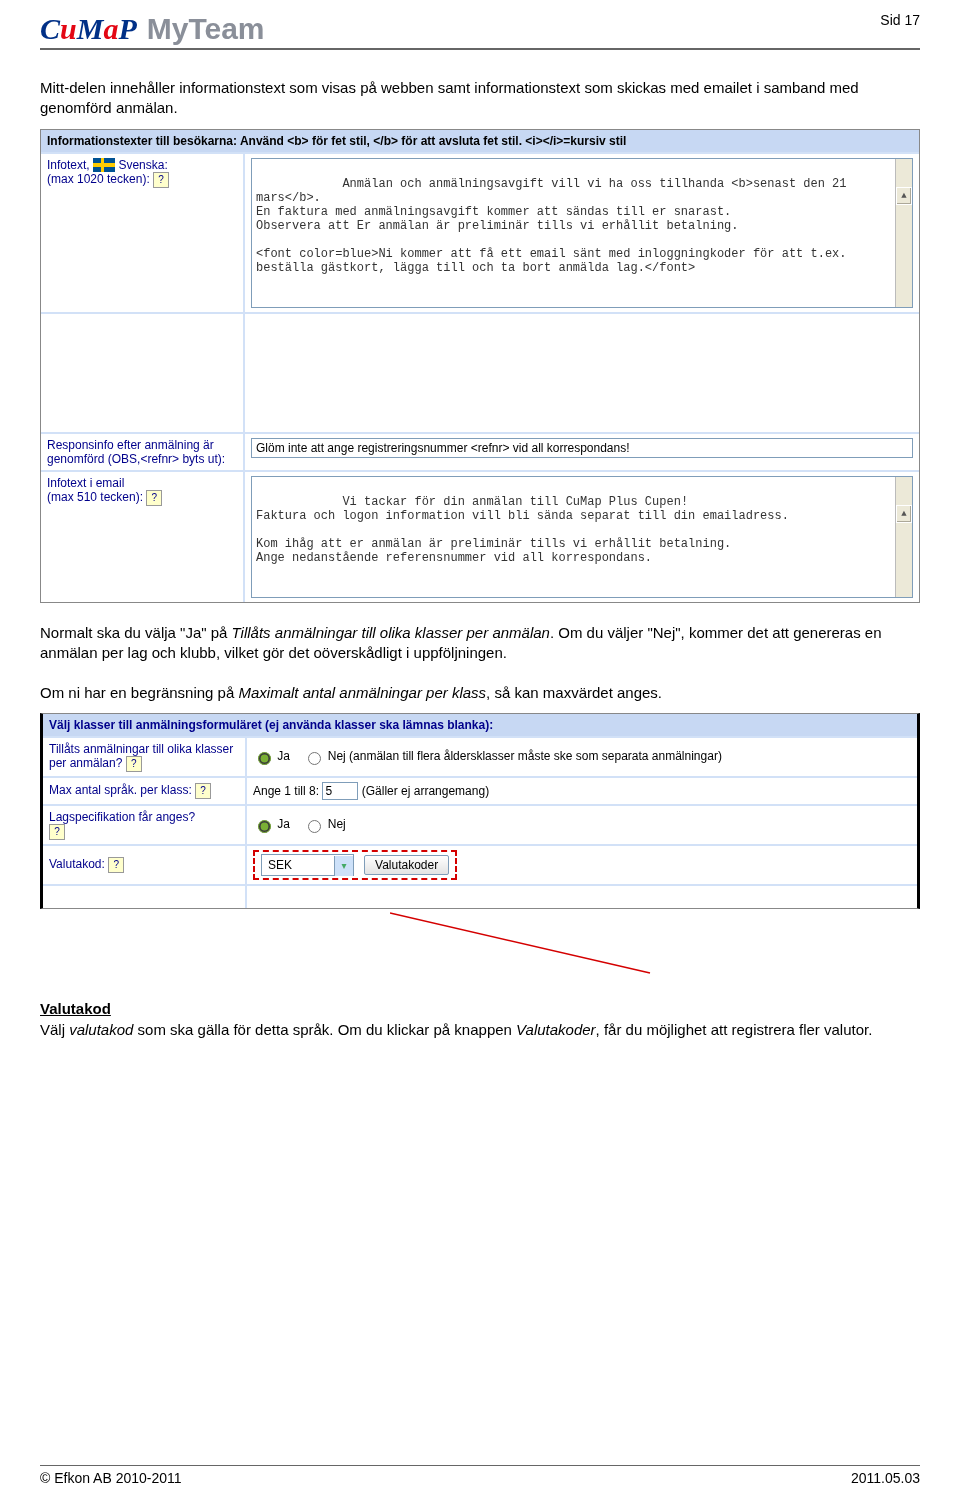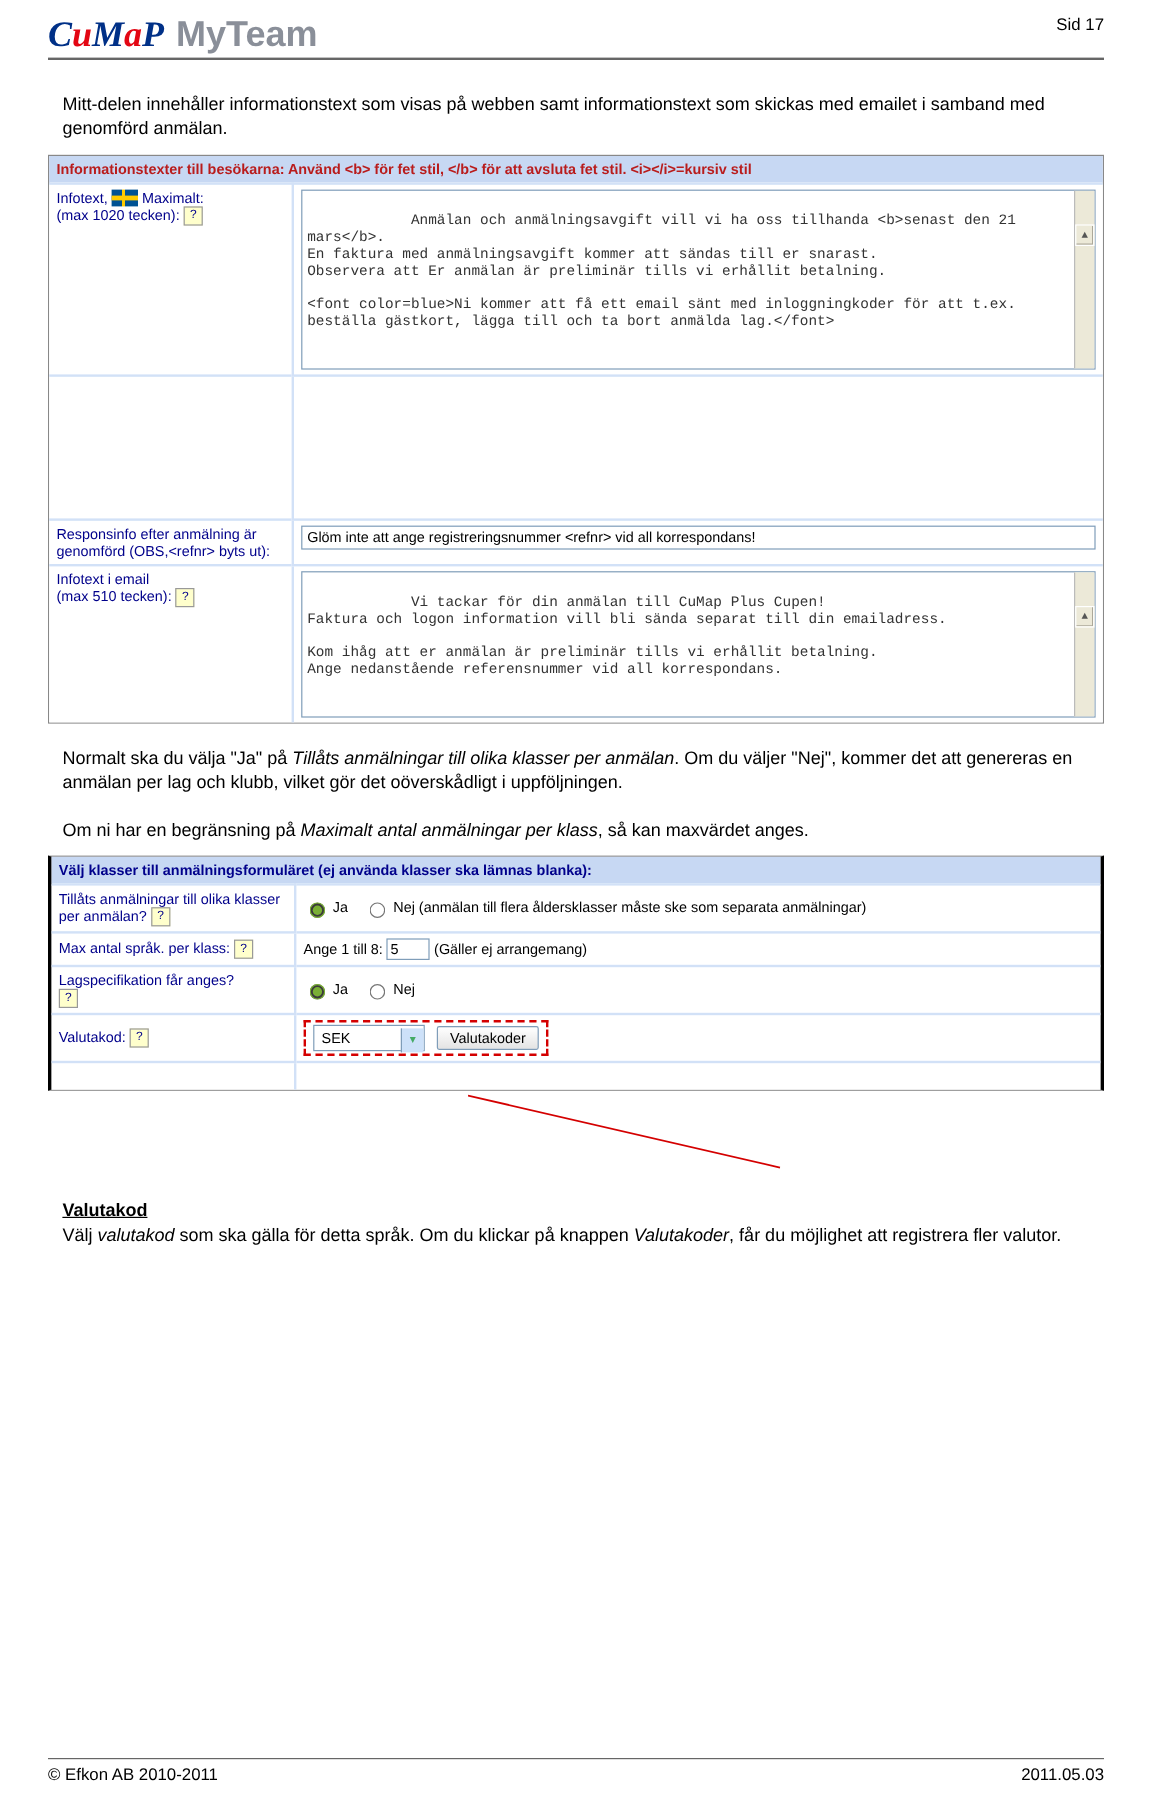--- a/index.html
+++ b/index.html
@@ -3,25 +3,25 @@
 <meta charset="utf-8">
 <style>
   html,body{margin:0;padding:0;background:#fff;font-family:Verdana,Arial,sans-serif;font-size:14px;color:#000;}
   .page{width:960px;min-height:1496px;position:relative;padding:12px 40px 0 40px;box-sizing:border-box;}
   .topbar{border-bottom:2px solid #666;padding-bottom:2px;margin-bottom:28px;display:flex;justify-content:space-between;align-items:flex-start;}
   .brand{display:flex;align-items:baseline;gap:10px;}
   .brand .cumap{font-family:'Comic Sans MS',cursive;font-weight:bold;font-style:italic;font-size:30px;color:#003087;}
   .brand .cumap .u,.brand .cumap .a{color:#e30613;}
   .brand .myteam{font-family:Arial,sans-serif;font-weight:bold;font-size:30px;color:#8a8f99;}
   .pagenum{font-size:14px;}
-  .bodytext{font-size:15px;line-height:1.35;margin:20px 0 10px 12px;}
+  .bodytext{font-size:15px;line-height:1.35;margin:20px 0 10px 0;}
   .bodytext .ital{font-style:italic;}
   .underline{text-decoration:underline;font-weight:bold;}
   .shot{border:1px solid #888;margin:4px 0;}
-  .shot .header{background:#c7d8f3;color:#b91c1c;font-size:12px;font-weight:bold;padding:4px 6px;}
+  .shot .header{background:#c7d8f3;color:#000000;font-size:12px;font-weight:bold;padding:4px 6px;}
   .shot table{width:100%;border-collapse:collapse;font-size:12px;}
   .shot td{vertical-align:top;padding:4px 6px;border-top:2px solid #d2e1f7;border-right:2px solid #d2e1f7;background:#fff;}
   .shot td:last-child{border-right:none;}
   .shot .labelcol{width:190px;color:#00008b;}
   .textarea{border:1px solid #7f9db9;padding:4px;font-family:'Courier New',monospace;font-size:12px;color:#333;background:#fff;white-space:pre-wrap;min-height:80px;position:relative;}
   .scroll{position:absolute;right:0;top:0;bottom:0;width:16px;background:#ece9d8;border-left:1px solid #bbb;}
   .scroll .ar{height:16px;background:#ece9d8;border:1px solid #fff;box-shadow:inset -1px -1px 0 #aca899;display:flex;align-items:center;justify-content:center;font-size:9px;color:#555;}
   .textinput{border:1px solid #7f9db9;padding:2px 4px;font-family:Verdana,sans-serif;font-size:12px;width:100%;box-sizing:border-box;background:#fff;}
   .help{display:inline-block;border:1px solid #999;background:#ffffcc;font-size:10px;width:14px;height:14px;line-height:14px;text-align:center;vertical-align:middle;}
   .flag{display:inline-block;width:22px;height:14px;vertical-align:middle;background:linear-gradient(to right,#005293 0 38%,#fecb00 38% 50%,#005293 50% 100%);position:relative;}
@@ -62,21 +62,21 @@
   <div class="bodytext">Mitt-delen innehåller informationstext som visas på webben samt informationstext som skickas med emailet i samband med genomförd anmälan.</div>
 
   <div class="shot">
     <div class="header">Informationstexter till besökarna:  Använd &lt;b&gt; för fet stil, &lt;/b&gt; för att avsluta fet stil.  &lt;i&gt;&lt;/i&gt;=kursiv stil</div>
     <table>
       <tbody>
           <tr>
         <td class="labelcol">
           <span>Infotext, </span>
           <span class="flag"></span>
-          <span>Maximalt:</span><br>
+          <span>Svenska:</span><br>
           <span>(max 1020 tecken):</span>
           <span class="help">?</span>
         </td>
         <td>
           <div class="textarea" style="min-height:130px;">
             <span>Anmälan och anmälningsavgift vill vi ha oss tillhanda &lt;b&gt;senast den 21 mars&lt;/b&gt;.
 En faktura med anmälningsavgift kommer att sändas till er snarast.
 Observera att Er anmälan är preliminär tills vi erhållit betalning.
 
 &lt;font color=blue&gt;Ni kommer att få ett email sänt med inloggningkoder för att t.ex. beställa gästkort, lägga till och ta bort anmälda lag.&lt;/font&gt;</span>

